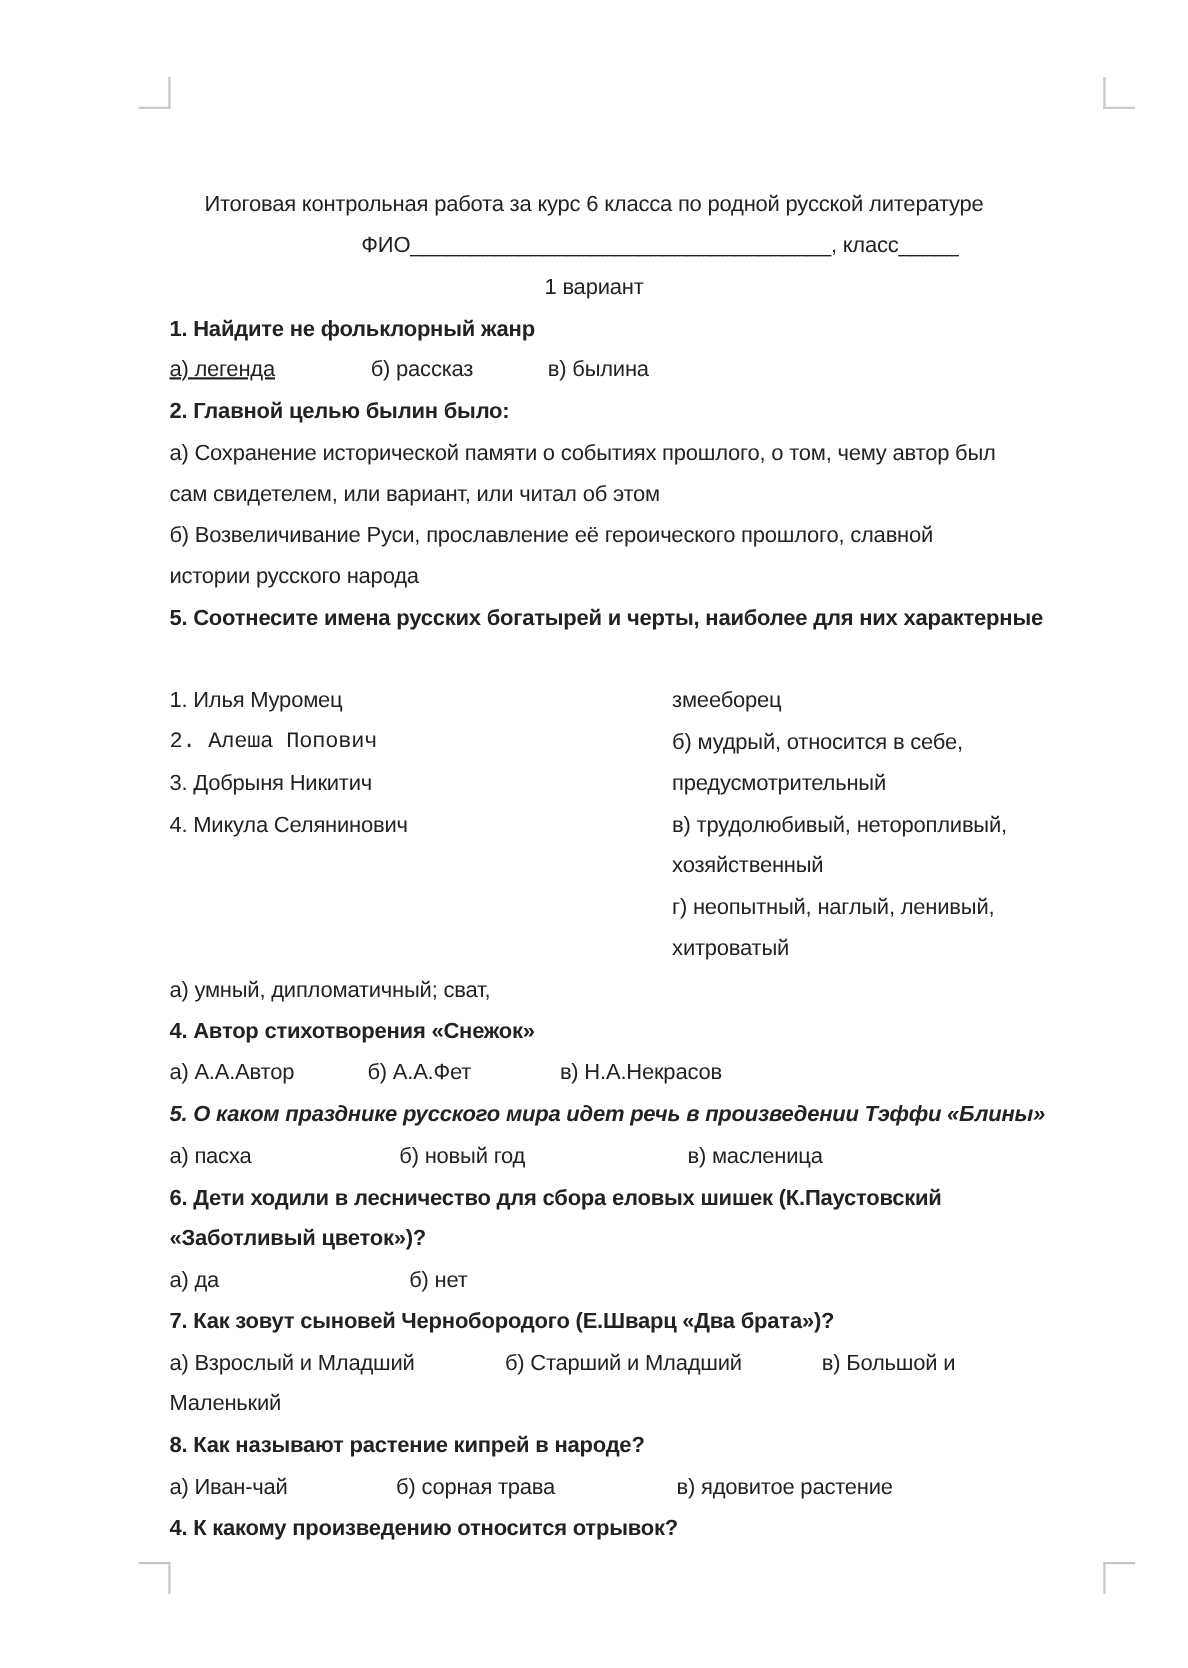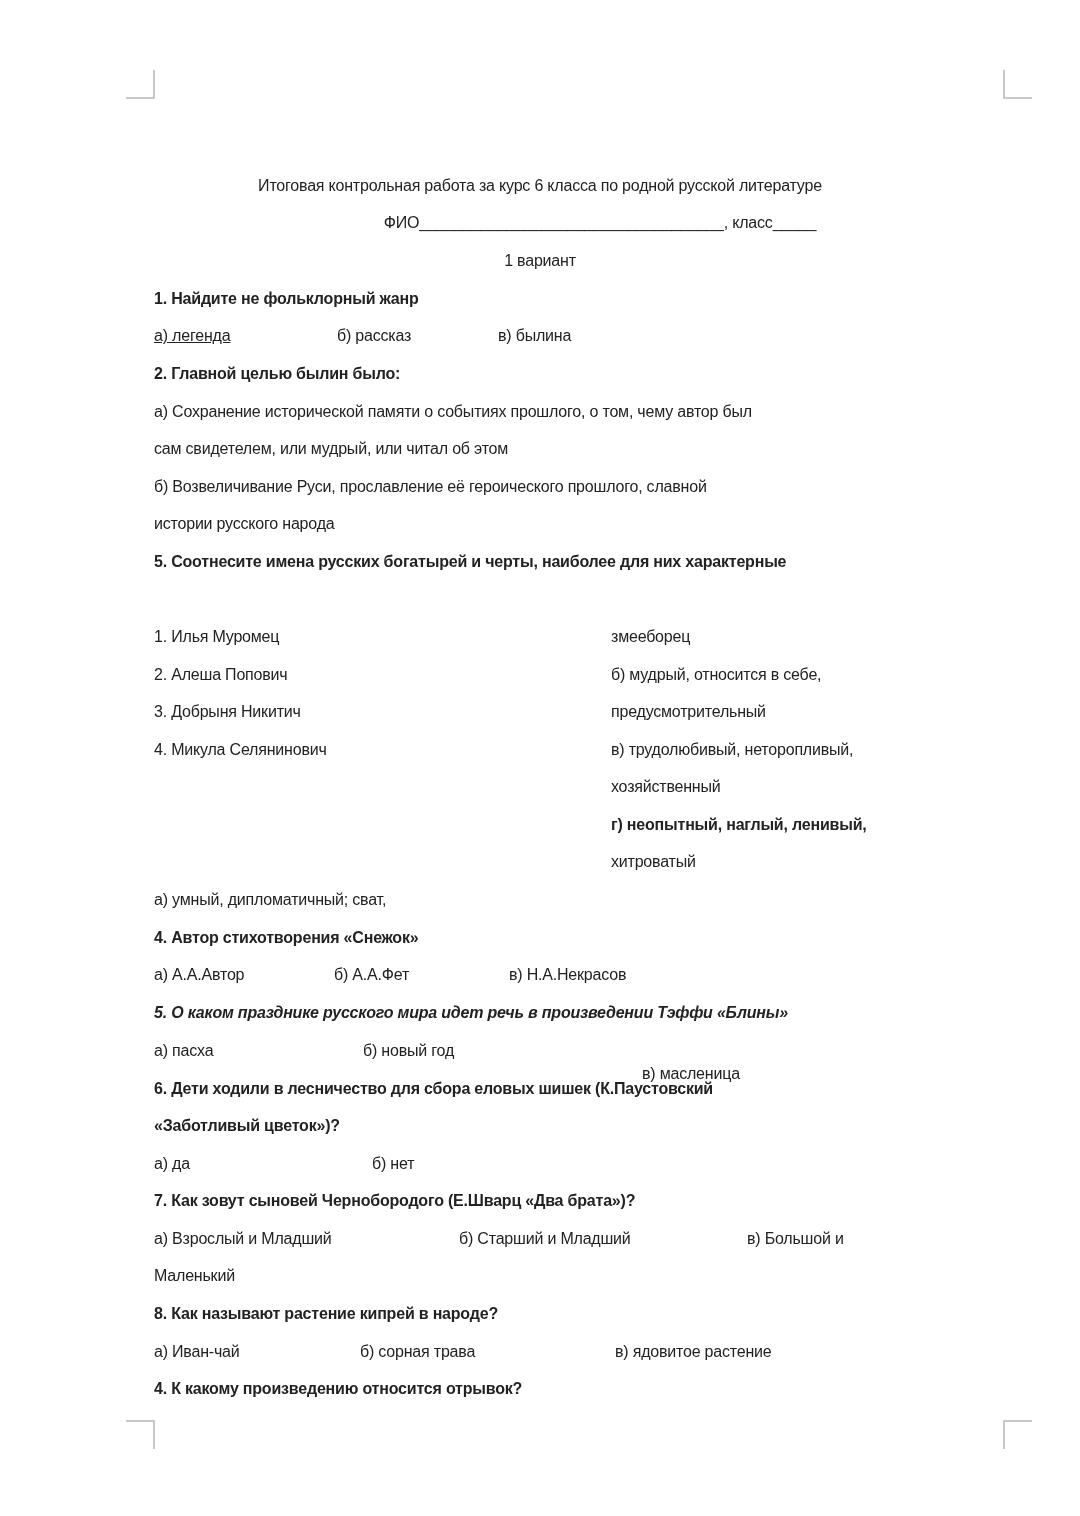--- a/index.html
+++ b/index.html
@@ -9,21 +9,21 @@
       color: #222222;
     }
     .crop { position: absolute; width: 27px; height: 27px; border-color: #c8c8c8; border-style: solid; border-width: 0; }
     .crop.tl { left: 126px; top: 70px; border-right-width: 2px; border-bottom-width: 2px; }
     .crop.tr { left: 1003px; top: 70px; border-left-width: 2px; border-bottom-width: 2px; }
     .crop.bl { left: 126px; top: 1420px; border-right-width: 2px; border-top-width: 2px; }
     .crop.br { left: 1003px; top: 1420px; border-left-width: 2px; border-top-width: 2px; }
 
     .line {
       position: absolute; left: 154px; white-space: nowrap;
-      font-size: 16px; line-height: 24px; letter-spacing: -0.2px;
+      font-size: 20px; line-height: 24px; letter-spacing: -0.2px;
     }
     .bold { font-weight: bold; }
     .center { left: 0; width: 1080px; text-align: center; }
     .col { position: absolute; top: 0; white-space: nowrap; }
   </style>
 </head>
 <body>
 
 <div class="crop tl"></div>
 <div class="crop tr"></div>
@@ -36,53 +36,53 @@
 
 <div class="line bold" style="top:287px;">1. Найдите не фольклорный жанр</div>
 <div class="line" style="top:324px;">
   <span class="col" style="left:0;text-decoration:underline;">а) легенда</span>
   <span class="col" style="left:183px;">б) рассказ</span>
   <span class="col" style="left:344px;">в) былина</span>
 </div>
 
 <div class="line bold" style="top:362px;">2. Главной целью былин было:</div>
 <div class="line" style="top:400px;">а) Сохранение исторической памяти о событиях прошлого, о том, чему автор был</div>
-<div class="line" style="top:437px;">сам свидетелем, или мудрый, или читал об этом</div>
+<div class="line" style="top:437px;">сам свидетелем, или вариант, или читал об этом</div>
 <div class="line" style="top:475px;">б) Возвеличивание Руси, прославление её героического прошлого, славной</div>
 <div class="line" style="top:512px;">истории русского народа</div>
 
 <div class="line bold" style="top:550px;">5. Соотнесите имена русских богатырей и черты, наиболее для них характерные</div>
 
 <div class="line" style="top:625px;">1. Илья Муромец</div>
-<div class="line" style="top:663px;">2. Алеша Попович</div>
+<div class="line" style="top:663px;font-family:Liberation Mono, monospace;">2. Алеша Попович</div>
 <div class="line" style="top:700px;">3. Добрыня Никитич</div>
 <div class="line" style="top:738px;">4. Микула Селянинович</div>
 
 <div class="line" style="top:625px; left:611px;text-align:right;">змееборец</div>
 <div class="line" style="top:663px; left:611px;">б) мудрый, относится в себе,</div>
 <div class="line" style="top:700px; left:611px;">предусмотрительный</div>
 <div class="line" style="top:738px; left:611px;">в) трудолюбивый, неторопливый,</div>
 <div class="line" style="top:775px; left:611px;">хозяйственный</div>
-<div class="line" style="top:813px; left:611px;font-weight:bold;">г) неопытный, наглый, ленивый,</div>
+<div class="line" style="top:813px; left:611px;">г) неопытный, наглый, ленивый,</div>
 <div class="line" style="top:850px; left:611px;">хитроватый</div>
 
 <div class="line" style="top:888px;">а) умный, дипломатичный; сват,</div>
 
 <div class="line bold" style="top:926px;">4. Автор стихотворения «Снежок»</div>
 <div class="line" style="top:963px;">
   <span class="col" style="left:0;">а) А.А.Автор</span>
   <span class="col" style="left:180px;">б) А.А.Фет</span>
   <span class="col" style="left:355px;">в) Н.А.Некрасов</span>
 </div>
 
 <div class="line bold" style="top:1001px;font-style:italic;">5. О каком празднике русского мира идет речь в произведении Тэффи «Блины»</div>
 <div class="line" style="top:1039px;">
   <span class="col" style="left:0;">а) пасха</span>
   <span class="col" style="left:209px;">б) новый год</span>
-  <span class="col" style="left:488px;margin-top:23px;">в) масленица</span>
+  <span class="col" style="left:471px;">в) масленица</span>
 </div>
 
 <div class="line bold" style="top:1077px;">6. Дети ходили в лесничество для сбора еловых шишек (К.Паустовский</div>
 <div class="line bold" style="top:1114px;">«Заботливый цветок»)?</div>
 <div class="line" style="top:1152px;">
   <span class="col" style="left:0;">а) да</span>
   <span class="col" style="left:218px;">б) нет</span>
 </div>
 
 <div class="line bold" style="top:1189px;">7. Как зовут сыновей Чернобородого (Е.Шварц «Два брата»)?</div>

